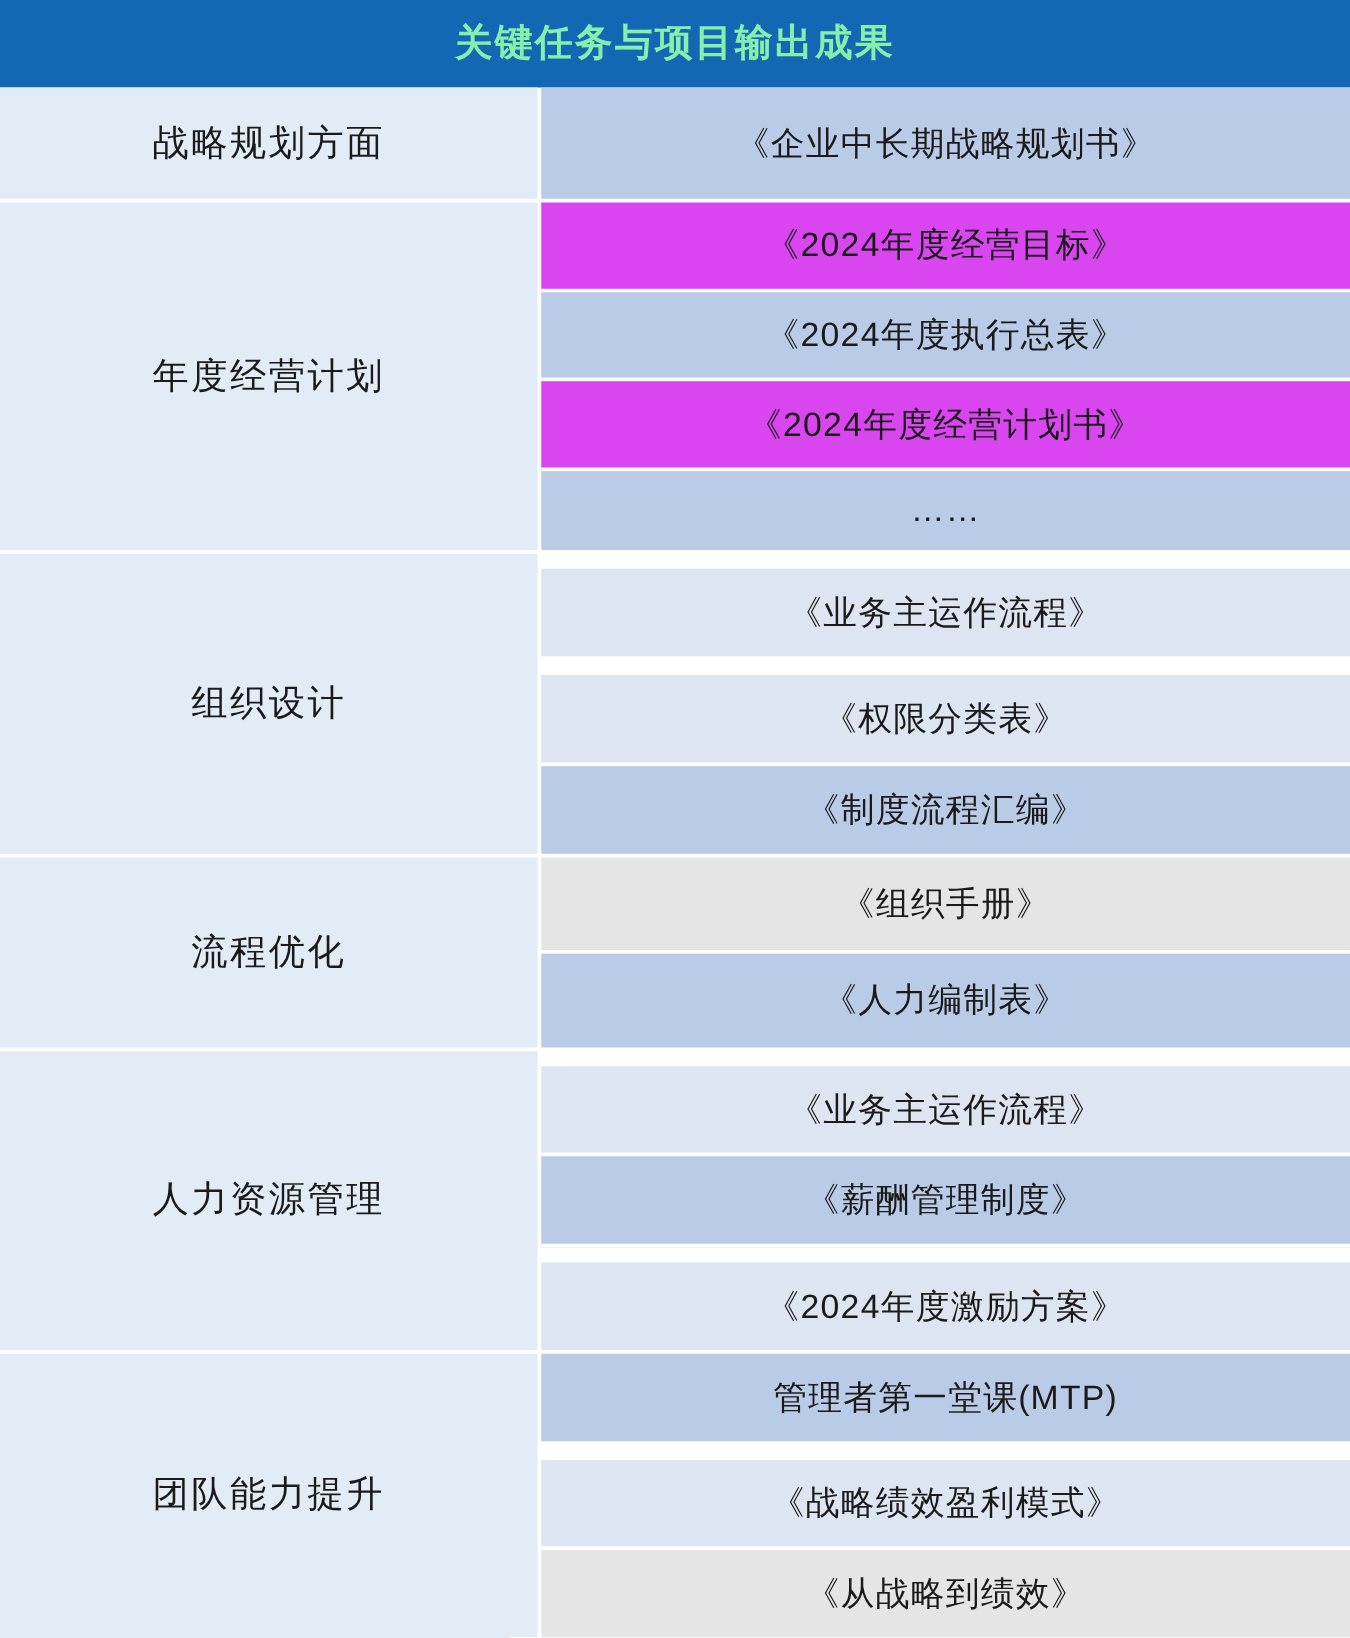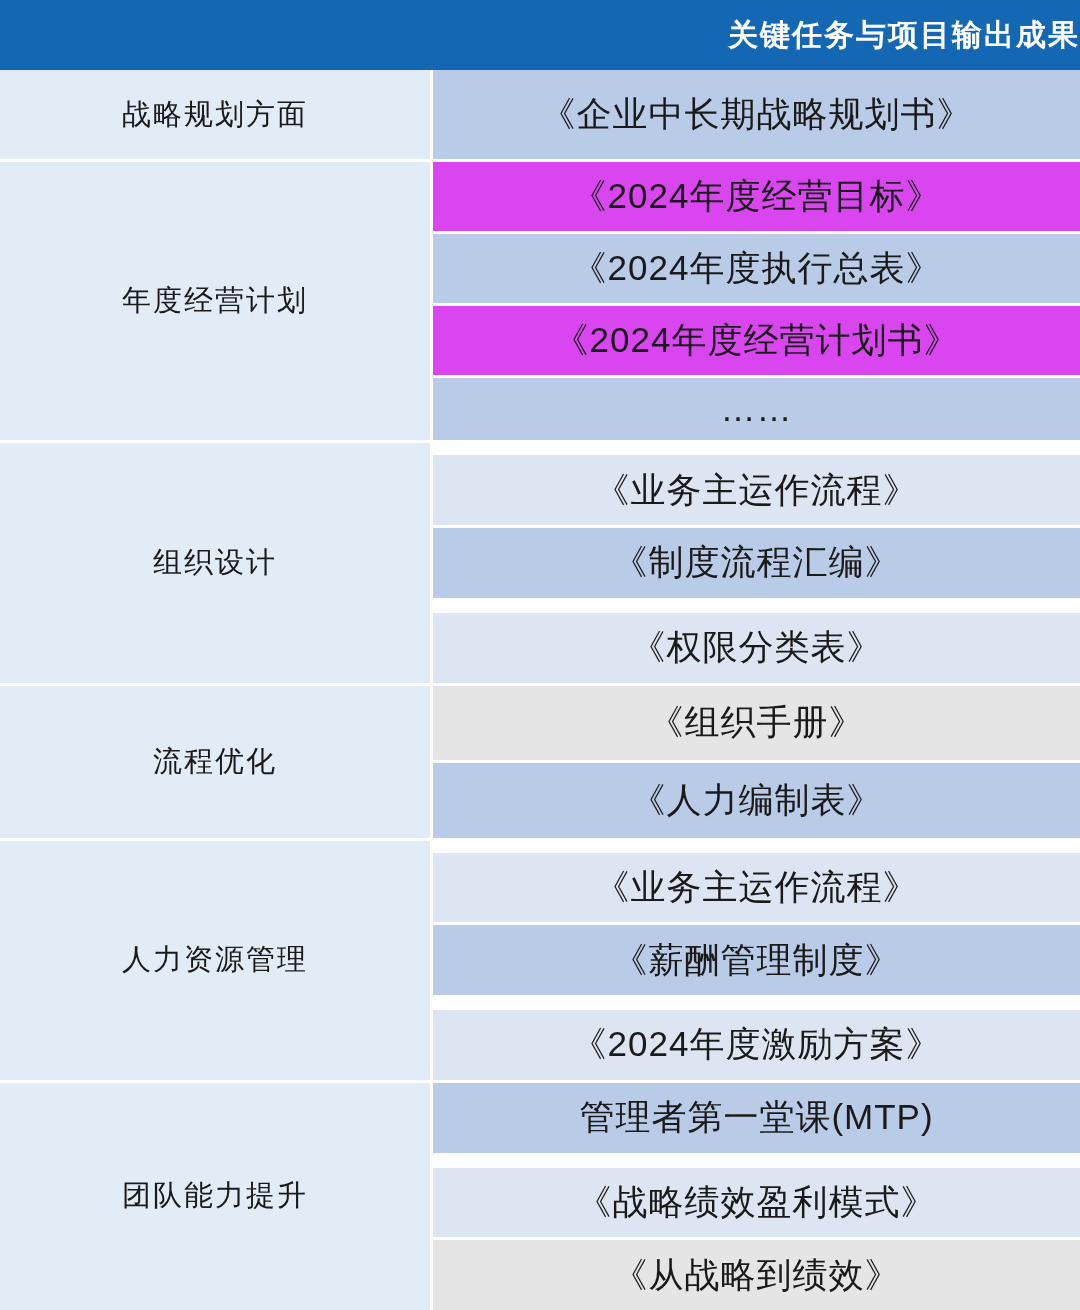--- a/index.html
+++ b/index.html
@@ -15,24 +15,24 @@
   }
   .table-wrap {
     width: 1080px;
     height: 1310px;
     display: flex;
     flex-direction: column;
     background: #ffffff;
   }
   .title-bar {
     background: #1467b3;
-    color: #ffffff;
+    color: #86efac;
     font-size: 30px;
     font-weight: bold;
-    text-align: right;
+    text-align: center;
     line-height: 70px;
     height: 70px;
     letter-spacing: 2px;
     flex: 0 0 auto;
   }
   .body-rows {
     flex: 1 1 auto;
     display: flex;
     flex-direction: column;
   }
@@ -60,21 +60,21 @@
     flex: 1 1 auto;
     display: flex;
     flex-direction: column;
     margin-left: 3px;
   }
   .item {
     flex: 1 1 auto;
     display: flex;
     align-items: center;
     justify-content: center;
-    font-size: 35px;
+    font-size: 27px;
     color: #1a1a1a;
     letter-spacing: 1px;
     border-bottom: 3px solid #ffffff;
     min-height: 60px;
   }
   .item:last-child {
     border-bottom: 0;
   }
   .shade-a { background: #b9cbe6; }
   .shade-b { background: #d946ef; }
@@ -104,22 +104,22 @@
         <div class="item shade-a">《2024年度执行总表》</div>
         <div class="item shade-b">《2024年度经营计划书》</div>
         <div class="item shade-a">……</div>
       </div>
     </div>
 
     <div class="group">
       <div class="group-label">组织设计</div>
       <div class="group-items">
         <div class="item shade-d">《业务主运作流程》</div>
+        <div class="item shade-d">《权限分类表》</div>
         <div class="item shade-a">《制度流程汇编》</div>
-        <div class="item shade-d">《权限分类表》</div>
       </div>
     </div>
 
     <div class="group">
       <div class="group-label">流程优化</div>
       <div class="group-items">
         <div class="item shade-c">《组织手册》</div>
         <div class="item shade-a">《人力编制表》</div>
       </div>
     </div>

